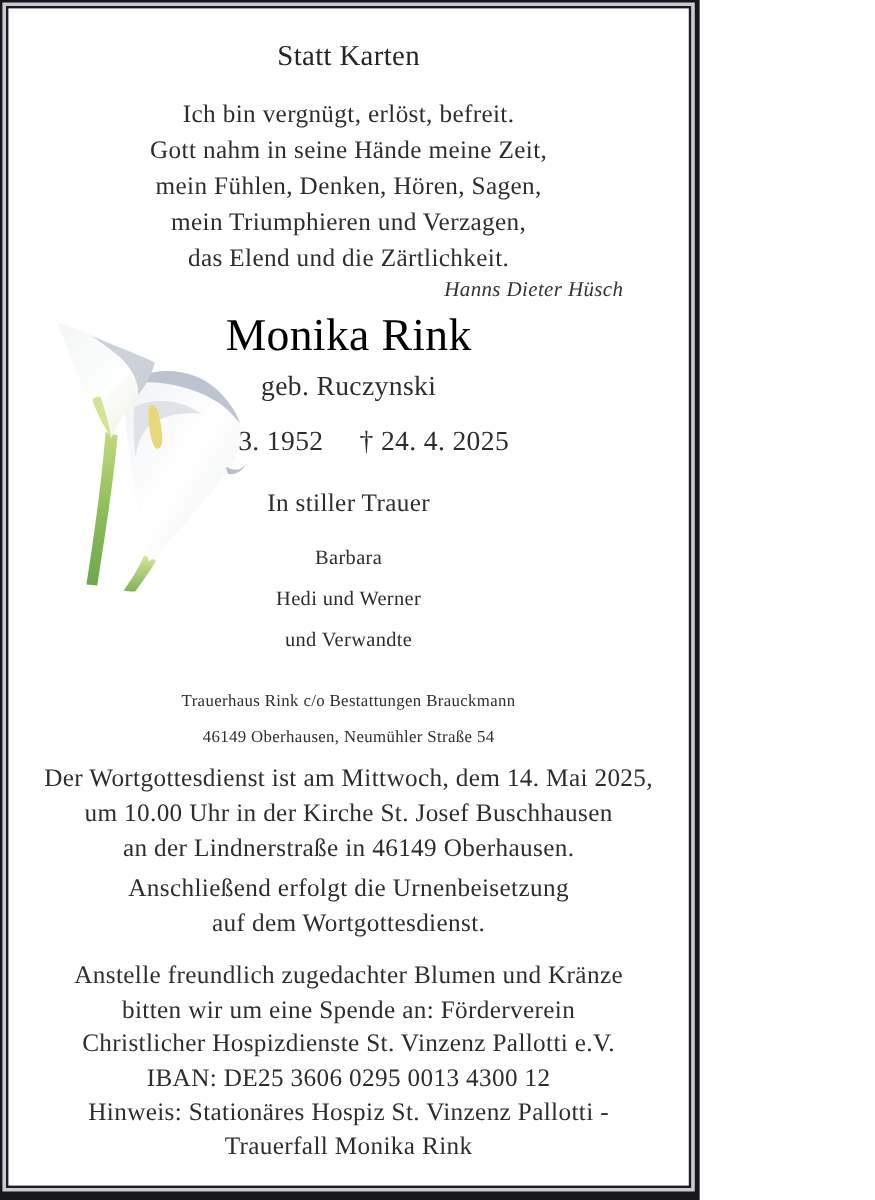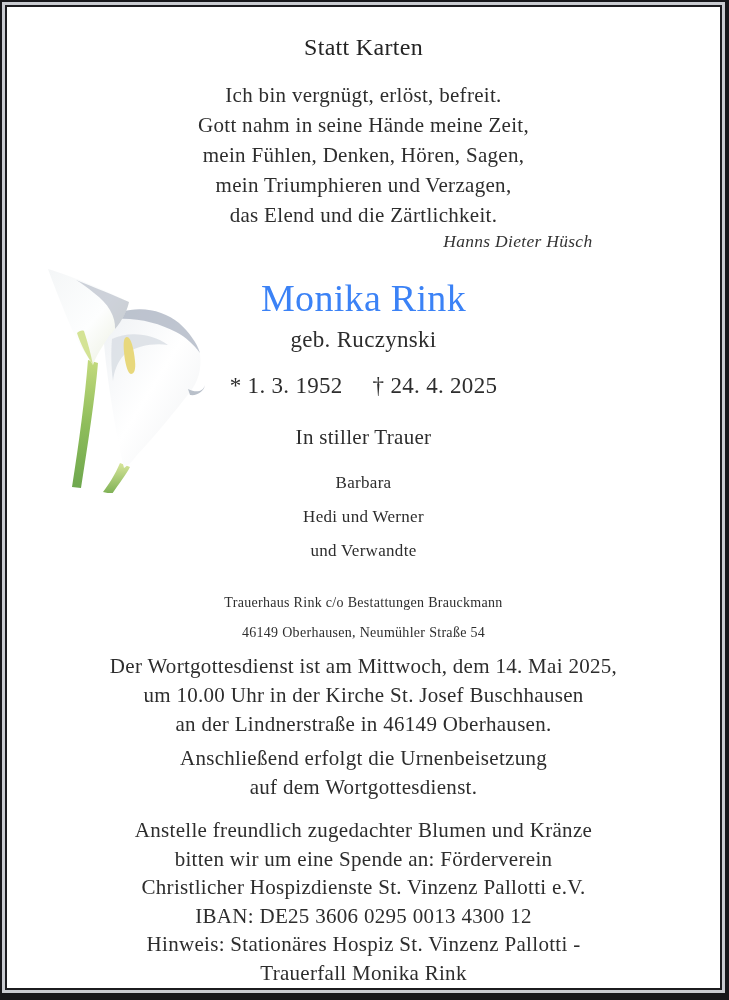--- a/index.html
+++ b/index.html
@@ -9,21 +9,21 @@
   }
   body {
     width: 729px;
     height: 1000px;
     overflow: hidden;
     font-family: "Liberation Serif", "DejaVu Serif", serif;
     color: #2d2d2d;
   }
   .frame-outer {
     box-sizing: border-box;
-    width: 729px;
+    width: 583px;
     height: 1000px;
     border-style: solid;
     border-color: #17171a;
     border-width: 2px 4px 7px 2px;
     background: #c9cbd0;
     padding: 3px;
   }
   .frame-inner {
     position: relative;
     box-sizing: border-box;
@@ -55,24 +55,24 @@
     width: 462px;
     margin: 0 auto;
     text-align: right;
     font-style: italic;
     font-size: 17.5px;
     line-height: 22px;
     padding-right: 4px;
     color: #333;
   }
   .deceased-name {
-    margin-top: 24px;
+    margin-top: 6px;
     font-size: 38px;
     line-height: 44px;
-    color: #3b82f6;
+    color: #000000;
   }
   .maiden-name {
     margin-top: 8px;
     font-size: 23px;
     line-height: 24px;
   }
   .dates {
     margin-top: 20px;
     font-size: 23px;
     line-height: 27px;

